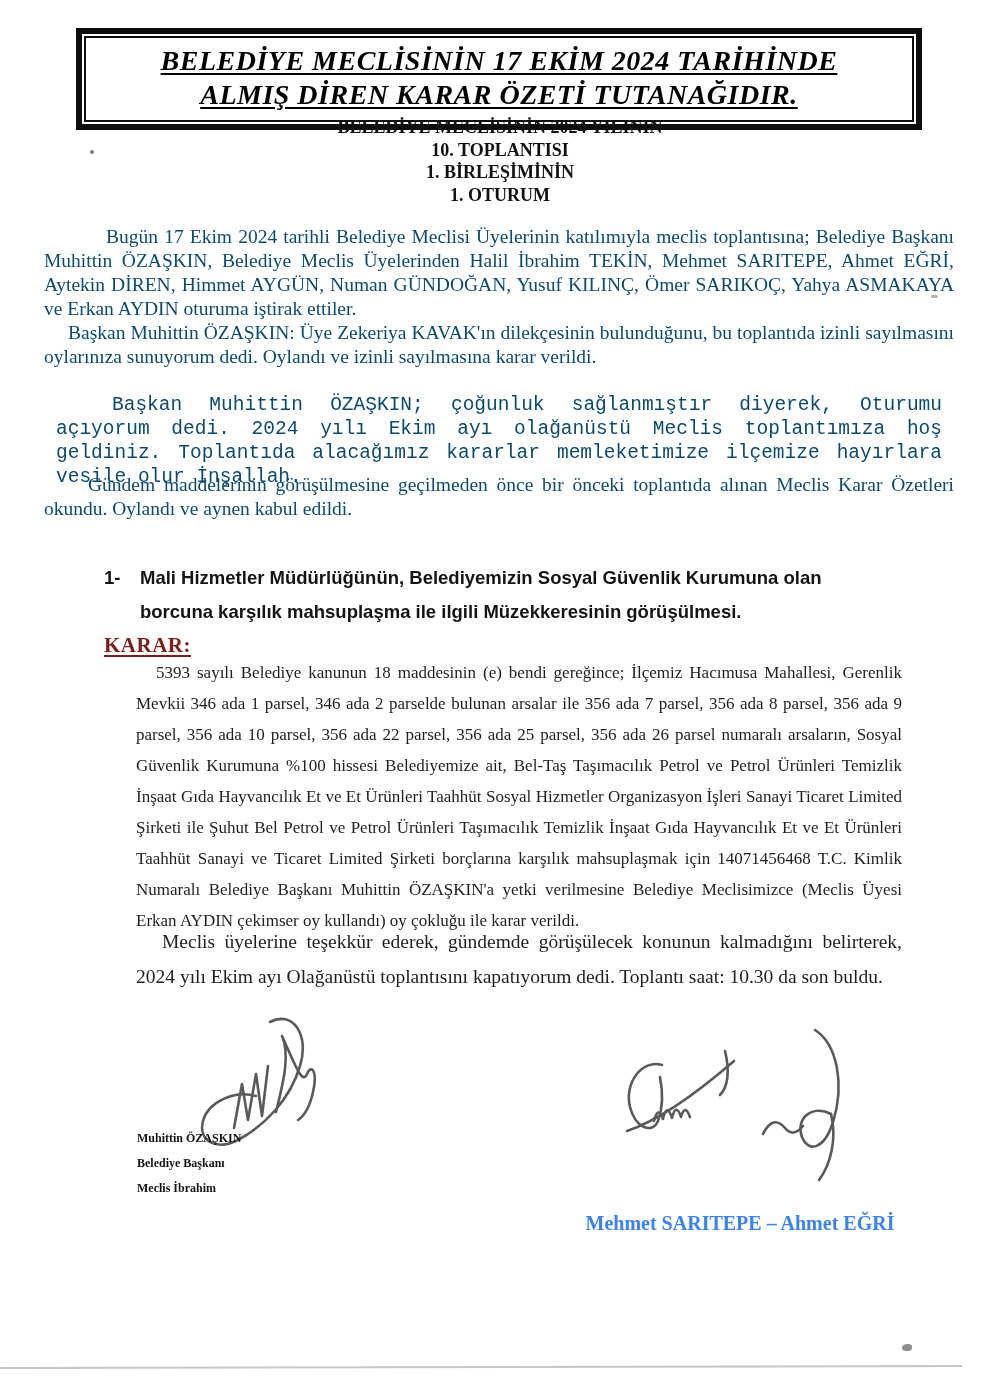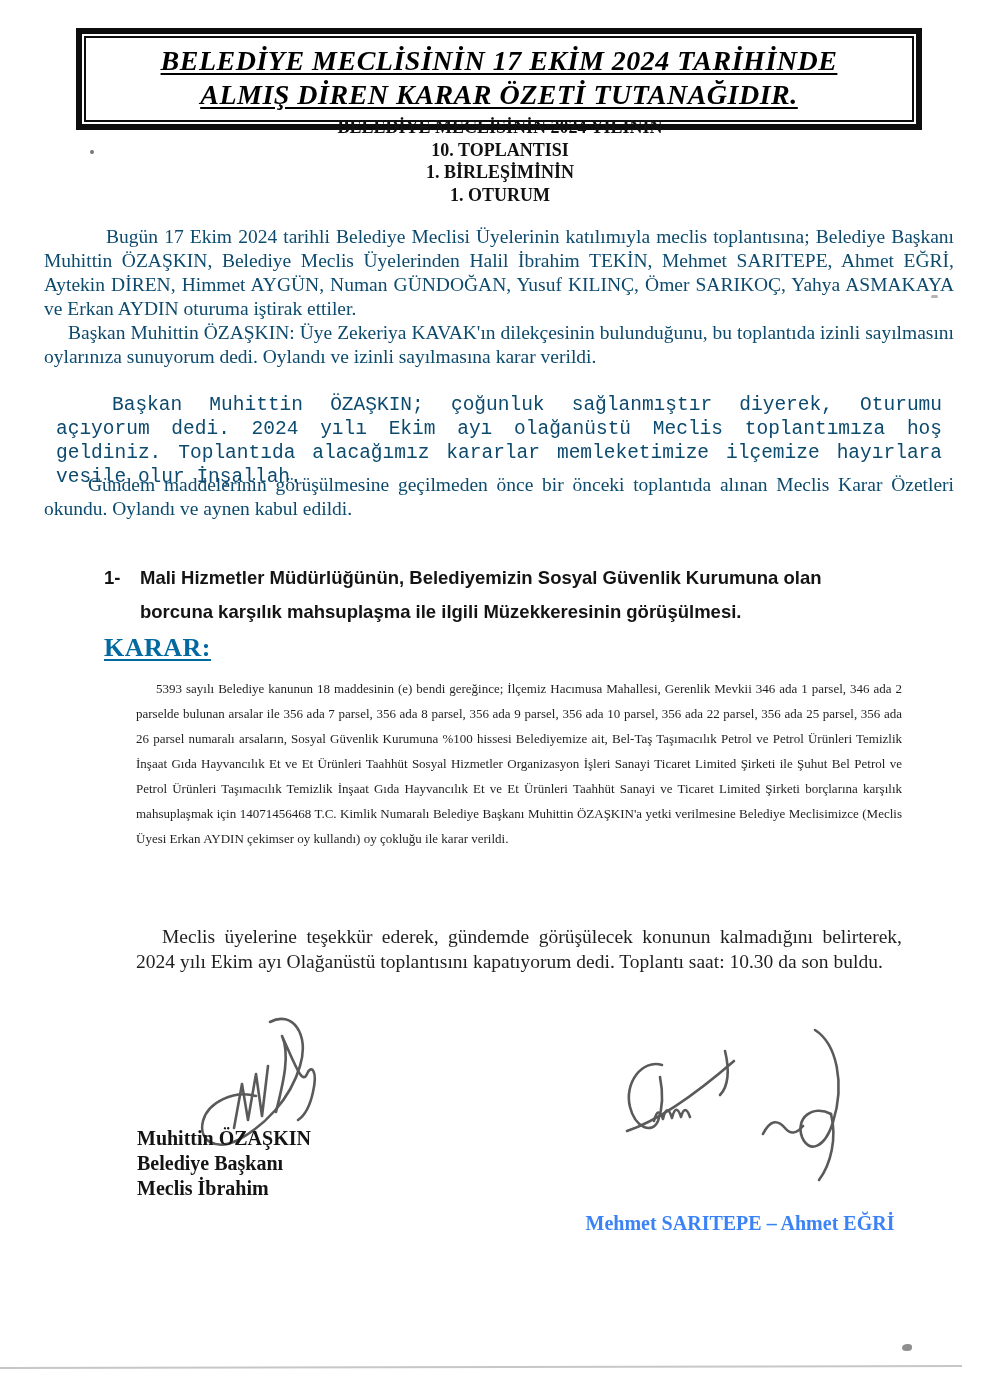--- a/index.html
+++ b/index.html
@@ -60,39 +60,39 @@
     position:absolute;left:104px;top:561px;width:762px;
     font-family:"Liberation Sans","DejaVu Sans",sans-serif;
     font-weight:bold;font-size:18.5px;line-height:34px;color:#141414;
     display:flex;
   }
   .agenda-num{flex:0 0 36px;}
   .agenda-text{flex:1;}
   
   .karar-heading{
     position:absolute;left:104px;top:633px;
-    font-weight:bold;font-size:26px;color:#0369a1;
+    font-weight:bold;font-size:21px;color:#7f1d1d;
     text-decoration:underline;text-decoration-thickness:2px;text-underline-offset:3px;
     letter-spacing:.5px;
     font-family:Liberation Serif, serif;
   }
   .karar-body{
     position:absolute;left:136px;top:657px;width:766px;
-    font-size:13px;line-height:25px;color:#1f1f1f;
-    text-align:justify;text-indent:20px;margin-top:19px;
+    font-size:17px;line-height:31px;color:#1f1f1f;
+    text-align:justify;text-indent:20px;
   }
   .closing{
     position:absolute;left:136px;top:924px;width:766px;
-    font-size:19.5px;line-height:25px;color:#1f1f1f;
+    font-size:19.5px;line-height:35px;color:#1f1f1f;
     text-align:justify;text-indent:26px;
   }
   
   .sig-left-text{
     position:absolute;left:137px;top:1126px;
-    font-weight:bold;font-size:20px;line-height:25px;color:#141414;
+    font-weight:bold;font-size:12px;line-height:25px;color:#141414;
   }
   .sig-right-role{
     position:absolute;left:585px;top:1126px;width:300px;text-align:center;
     font-weight:bold;font-size:20px;line-height:25px;color:#141414;
   }
   .sig-right-names{
     position:absolute;left:545px;top:1211px;width:390px;text-align:center;
     font-weight:bold;font-size:20px;line-height:25px;color:#3b82f6;
     white-space:nowrap;
   }

